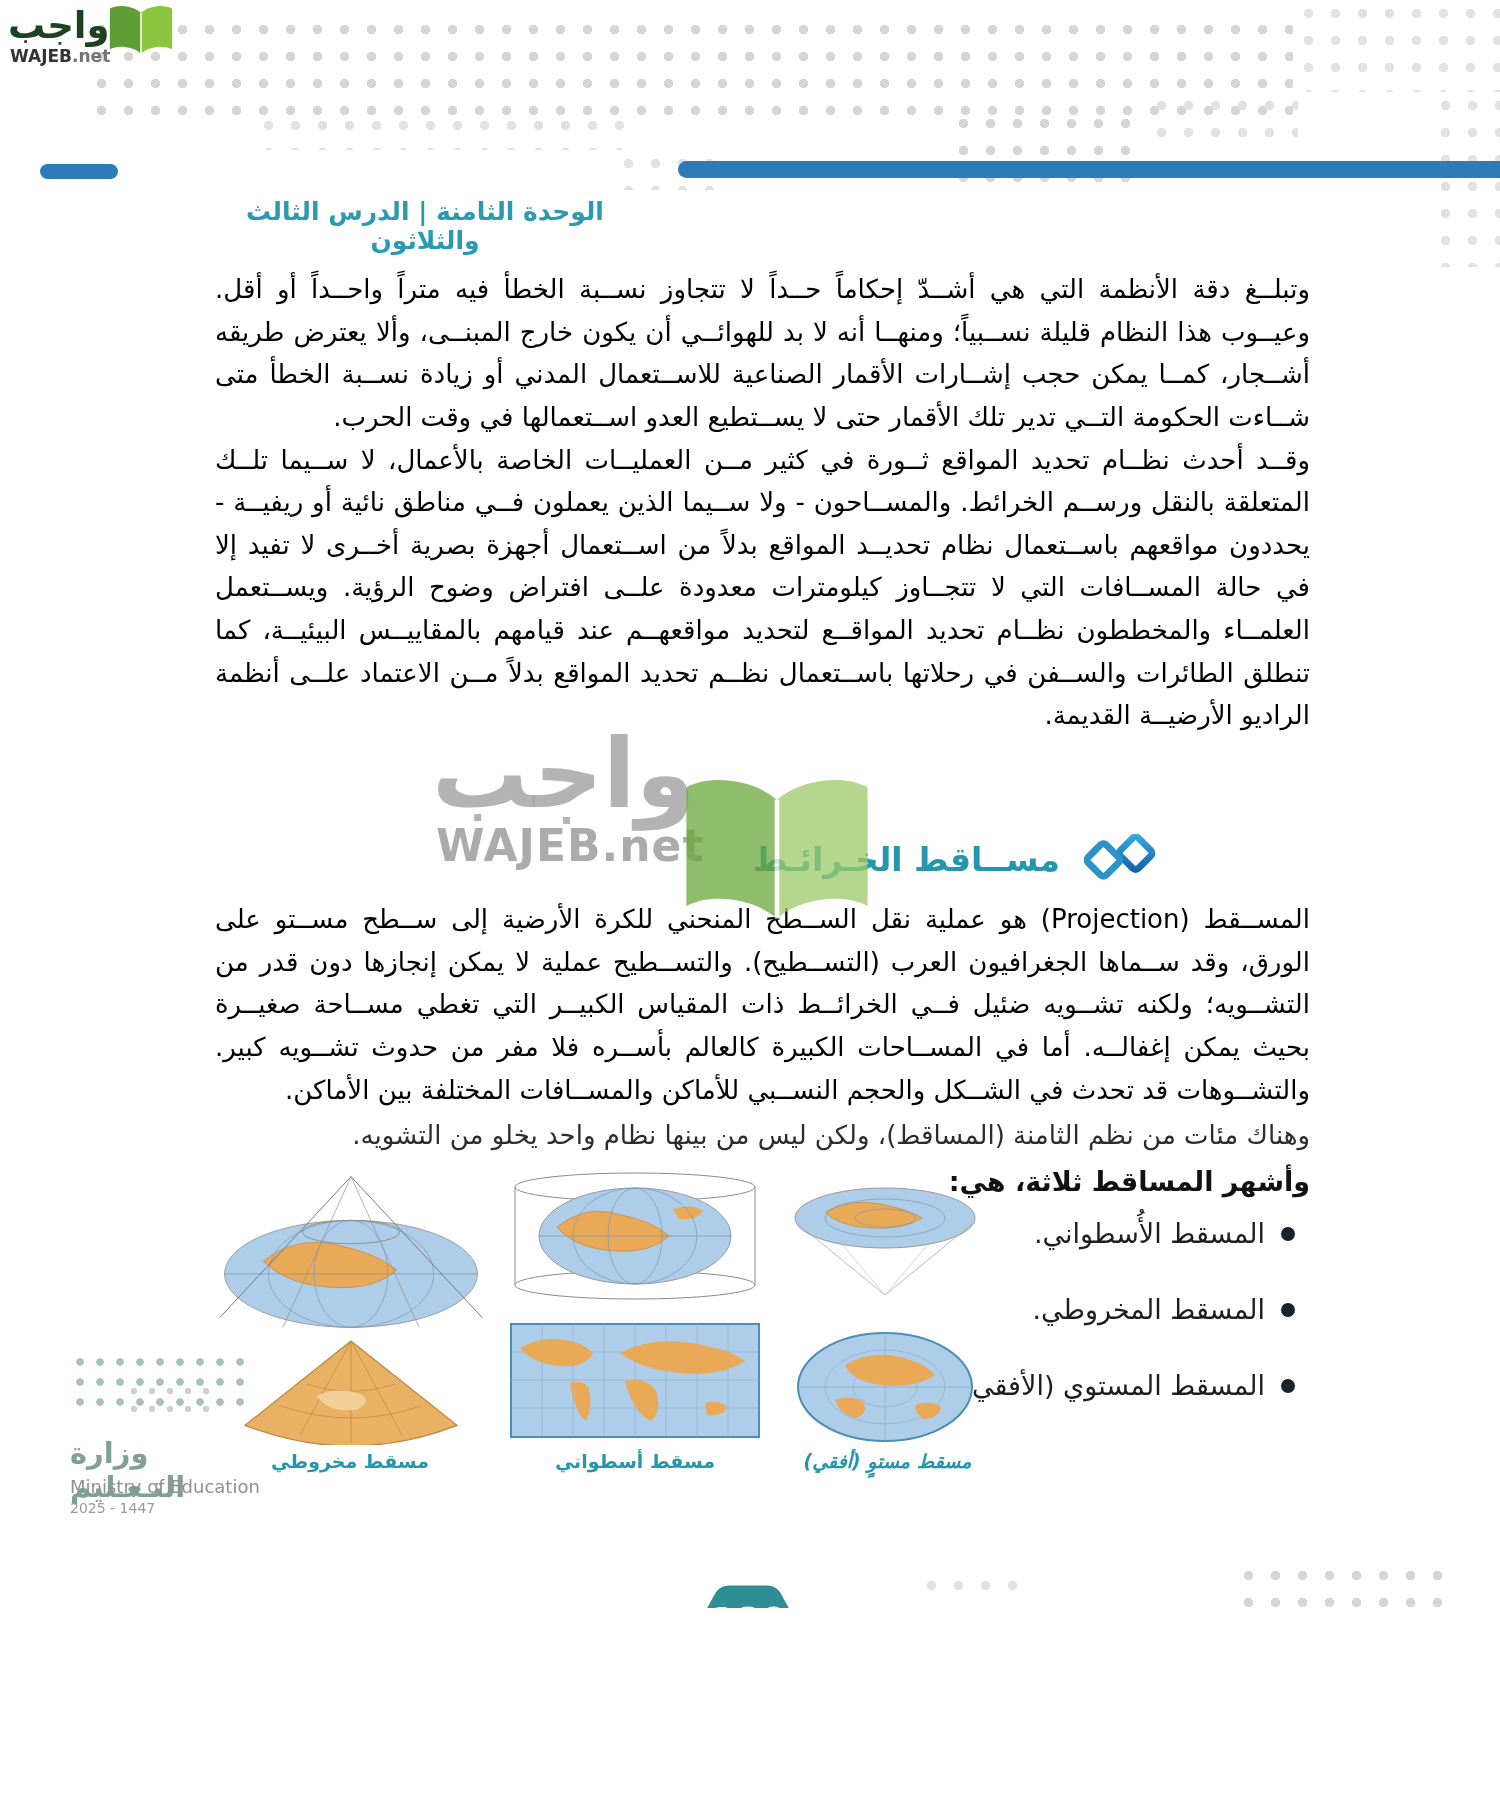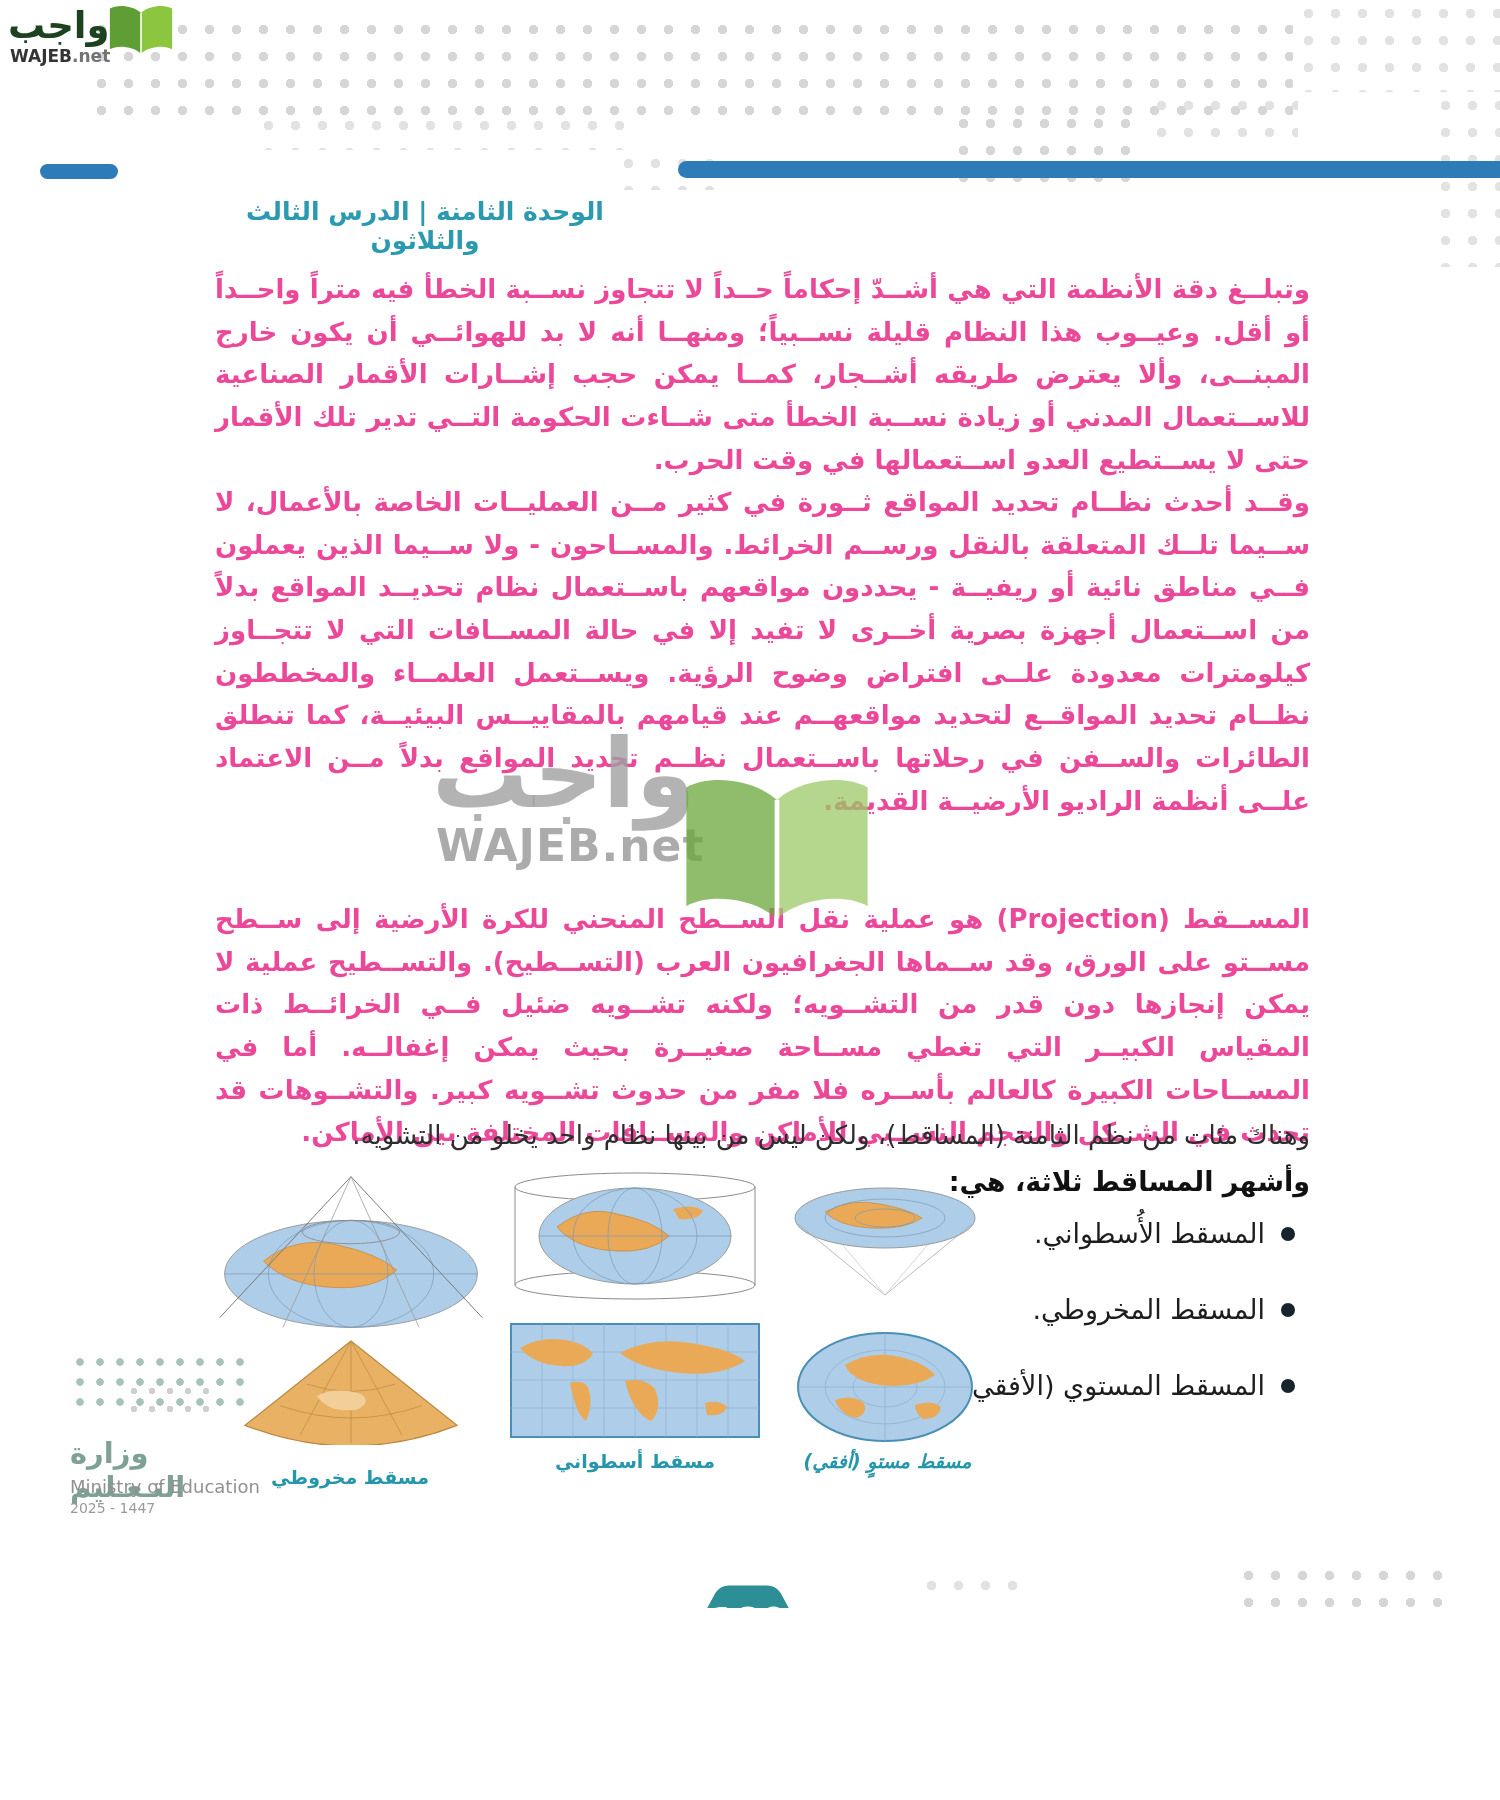--- a/index.html
+++ b/index.html
@@ -31,21 +31,21 @@
   
   .bar-short { position:absolute; left:40px; top:164px; width:78px; height:15px; background:#2d7cb8; border-radius:8px; }
   .bar-long  { position:absolute; left:678px; top:161px; width:822px; height:17px; background:#2d7cb8; border-radius:9px 0 0 9px; }
   .header-title { position:absolute; left:225px; top:155px; width:400px; text-align:center;
     font-size:25px; font-weight:bold; color:#2b9ab0; direction:rtl;margin-top:42px; }
 
   
   .body-block {
     position:absolute; left:215px; width:1095px;
     direction:rtl; text-align:justify; text-justify:inter-word;
-    font-size:26px; line-height:1.64; color:#ec4899;font-weight:bold;
+    font-size:26px; line-height:1.64; color:#000000;
   }
   .body-block p { margin:0; }
   #block-a { top:268px; }
   #block-b { top:898px; }
   #p4 { position:absolute; left:215px; top:1120px; width:1095px; direction:rtl; text-align:right; font-size:26px; color:#2d2d2d; }
 
   
   .watermark { position:absolute; left:432px; top:728px; width:470px; height:200px; pointer-events:none; z-index:6; }
   .wm-ar { position:absolute; left:0; top:-10px; font-size:96px; font-weight:bold; color:rgba(160,160,160,.8); direction:rtl; }
   .wm-en { position:absolute; left:4px; top:92px; font-size:44px; font-weight:bold; color:rgba(150,150,150,.8); letter-spacing:1px; }
@@ -122,20 +122,33 @@
   <div class="watermark">
     <div class="wm-ar">واجب</div>
     <div class="wm-en">WAJEB.net</div>
     <svg class="wm-book" width="200" height="170" viewBox="0 0 64 54">
       <path d="M32,10 C24,3 10,2 3,6 L3,44 C10,40 24,41 32,48 Z" fill="#6aa83c"></path>
       <path d="M32,10 C40,3 54,2 61,6 L61,44 C54,40 40,41 32,48 Z" fill="#9dca67"></path>
       <path d="M32,10 L32,48" stroke="#ffffff" stroke-width="1.5"></path>
     </svg>
   </div>
 
+  <div class="section-heading">
+    <svg width="82" height="50" viewBox="0 0 84 50">
+      <defs>
+        <linearGradient id="dg" x1="0" y1="0" x2="1" y2="1">
+          <stop offset="0" stop-color="#35aadd"></stop>
+            <stop offset="1" stop-color="#1560ab"></stop>
+        </linearGradient>
+      </defs>
+      <rect x="46" y="6" width="26" height="26" rx="4" transform="rotate(45 59 19)" fill="none" stroke="url(#dg)" stroke-width="7"></rect>
+      <rect x="13" y="13" width="26" height="26" rx="4" transform="rotate(45 26 26)" fill="none" stroke="#2b93c9" stroke-width="7"></rect>
+    </svg>
+    <span class="title">مســاقط الخـرائـط</span>
+  </div>
 
   <div class="body-block" id="block-b">
     <p>المســقط (Projection) هو عملية نقل الســطح المنحني للكرة الأرضية إلى ســطح مســتو على الورق، وقد ســماها الجغرافيون العرب (التســطيح). والتســطيح عملية لا يمكن إنجازها دون قدر من التشــويه؛ ولكنه تشــويه ضئيل فــي الخرائــط ذات المقياس الكبيــر التي تغطي مســاحة صغيــرة بحيث يمكن إغفالــه. أما في المســاحات الكبيرة كالعالم بأســره فلا مفر من حدوث تشــويه كبير. والتشــوهات قد تحدث في الشــكل والحجم النســبي للأماكن والمســافات المختلفة بين الأماكن.</p>
   </div>
   <p id="p4">وهناك مئات من نظم الثامنة (المساقط)، ولكن ليس من بينها نظام واحد يخلو من التشويه.</p>
 
   <div class="list-intro">وأشهر المساقط ثلاثة، هي:</div>
 
   <div class="proj-item" style="top:1218px;">
     <span class="bullet"></span>
@@ -167,21 +180,21 @@
       </svg>
       <svg style="position:absolute;left:22px;top:172px;" width="258" height="108" viewBox="0 0 260 110">
         <path d="M130,4 L22,90 Q130,132 238,90 Z" fill="#e9b163" stroke="#b9873f" stroke-width="1.2"></path>
         <line x1="130" y1="4" x2="78" y2="100" stroke="#c08d44" stroke-width="0.8"></line>
         <line x1="130" y1="4" x2="130" y2="108" stroke="#c08d44" stroke-width="0.8"></line>
         <line x1="130" y1="4" x2="182" y2="100" stroke="#c08d44" stroke-width="0.8"></line>
         <path d="M85,48 Q130,63 175,48" fill="none" stroke="#c08d44" stroke-width="0.8"></path>
         <path d="M58,70 Q130,95 202,70" fill="none" stroke="#c08d44" stroke-width="0.8"></path>
         <path d="M95,60 q20,-10 45,-2 q12,8 -4,16 q-28,4 -41,-14z" fill="#f2cf98"></path>
       </svg>
-      <div class="fig-label" style="left:0;width:300px;margin-top:16px;">مسقط مخروطي</div>
+      <div class="fig-label" style="left:0;width:300px;">مسقط مخروطي</div>
     </div>
 
     <div class="fig" style="left:310px; top:0; width:260px; height:312px;">
       <svg style="position:absolute;left:0;top:0;" width="260" height="142" viewBox="0 0 260 142">
         <ellipse cx="130" cy="22" rx="120" ry="14" fill="none" stroke="#8a8a8a"></ellipse>
         <line x1="10" y1="22" x2="10" y2="120" stroke="#8a8a8a"></line>
         <line x1="250" y1="22" x2="250" y2="120" stroke="#8a8a8a"></line>
         <ellipse cx="130" cy="120" rx="120" ry="14" fill="none" stroke="#8a8a8a"></ellipse>
         <ellipse cx="130" cy="71" rx="96" ry="48" fill="#aecde8" stroke="#9a9a9a"></ellipse>
         <path d="M52,62 q28,-22 60,-13 q36,7 52,22 q-18,17 -52,15 q-42,-2 -60,-24z" fill="#e9a957" stroke="#c78a3f" stroke-width="0.8"></path>

